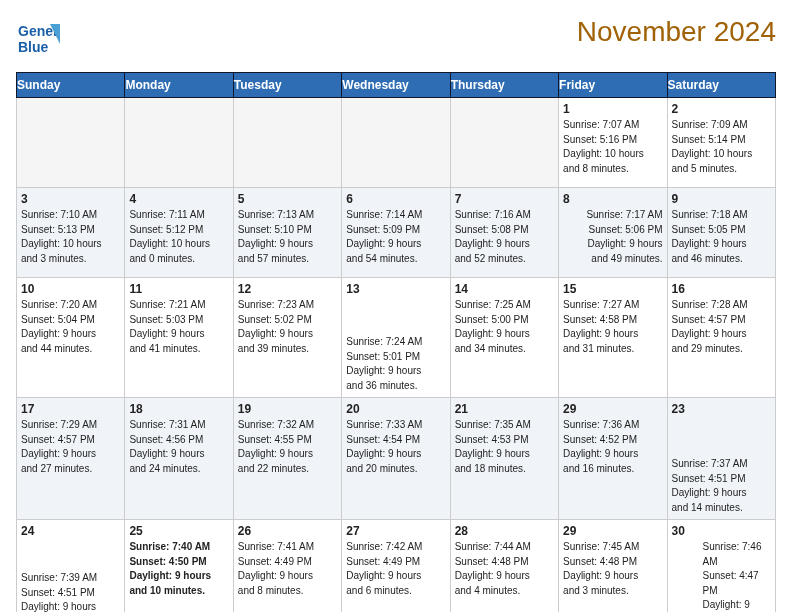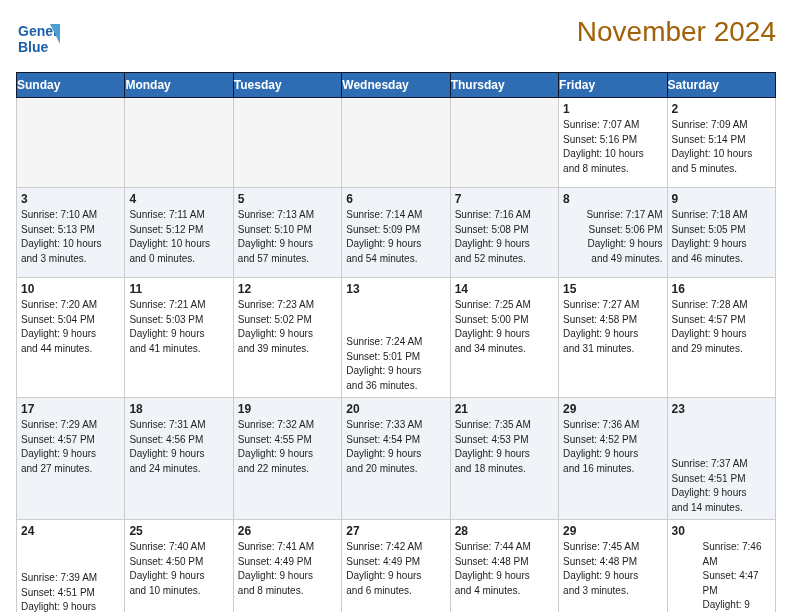--- a/index.html
+++ b/index.html
@@ -287,21 +287,21 @@
       <tr>
         <td>
           <span class="day-num">24</span>
           <div class="day-info" style="white-space: pre-line; margin-top: 33px;">Sunrise: 7:39 AM
 Sunset: 4:51 PM
 Daylight: 9 hours
 and 12 minutes.</div>
         </td>
         <td>
           <span class="day-num">25</span>
-          <div class="day-info" style="white-space: pre-line;">Sunrise: 7:40 AM
+          <div class="day-info" style="white-space: pre-line; font-weight: bold;">Sunrise: 7:40 AM
 Sunset: 4:50 PM
 Daylight: 9 hours
 and 10 minutes.</div>
         </td>
         <td>
           <span class="day-num">26</span>
           <div class="day-info" style="white-space: pre-line;">Sunrise: 7:41 AM
 Sunset: 4:49 PM
 Daylight: 9 hours
 and 8 minutes.</div>

